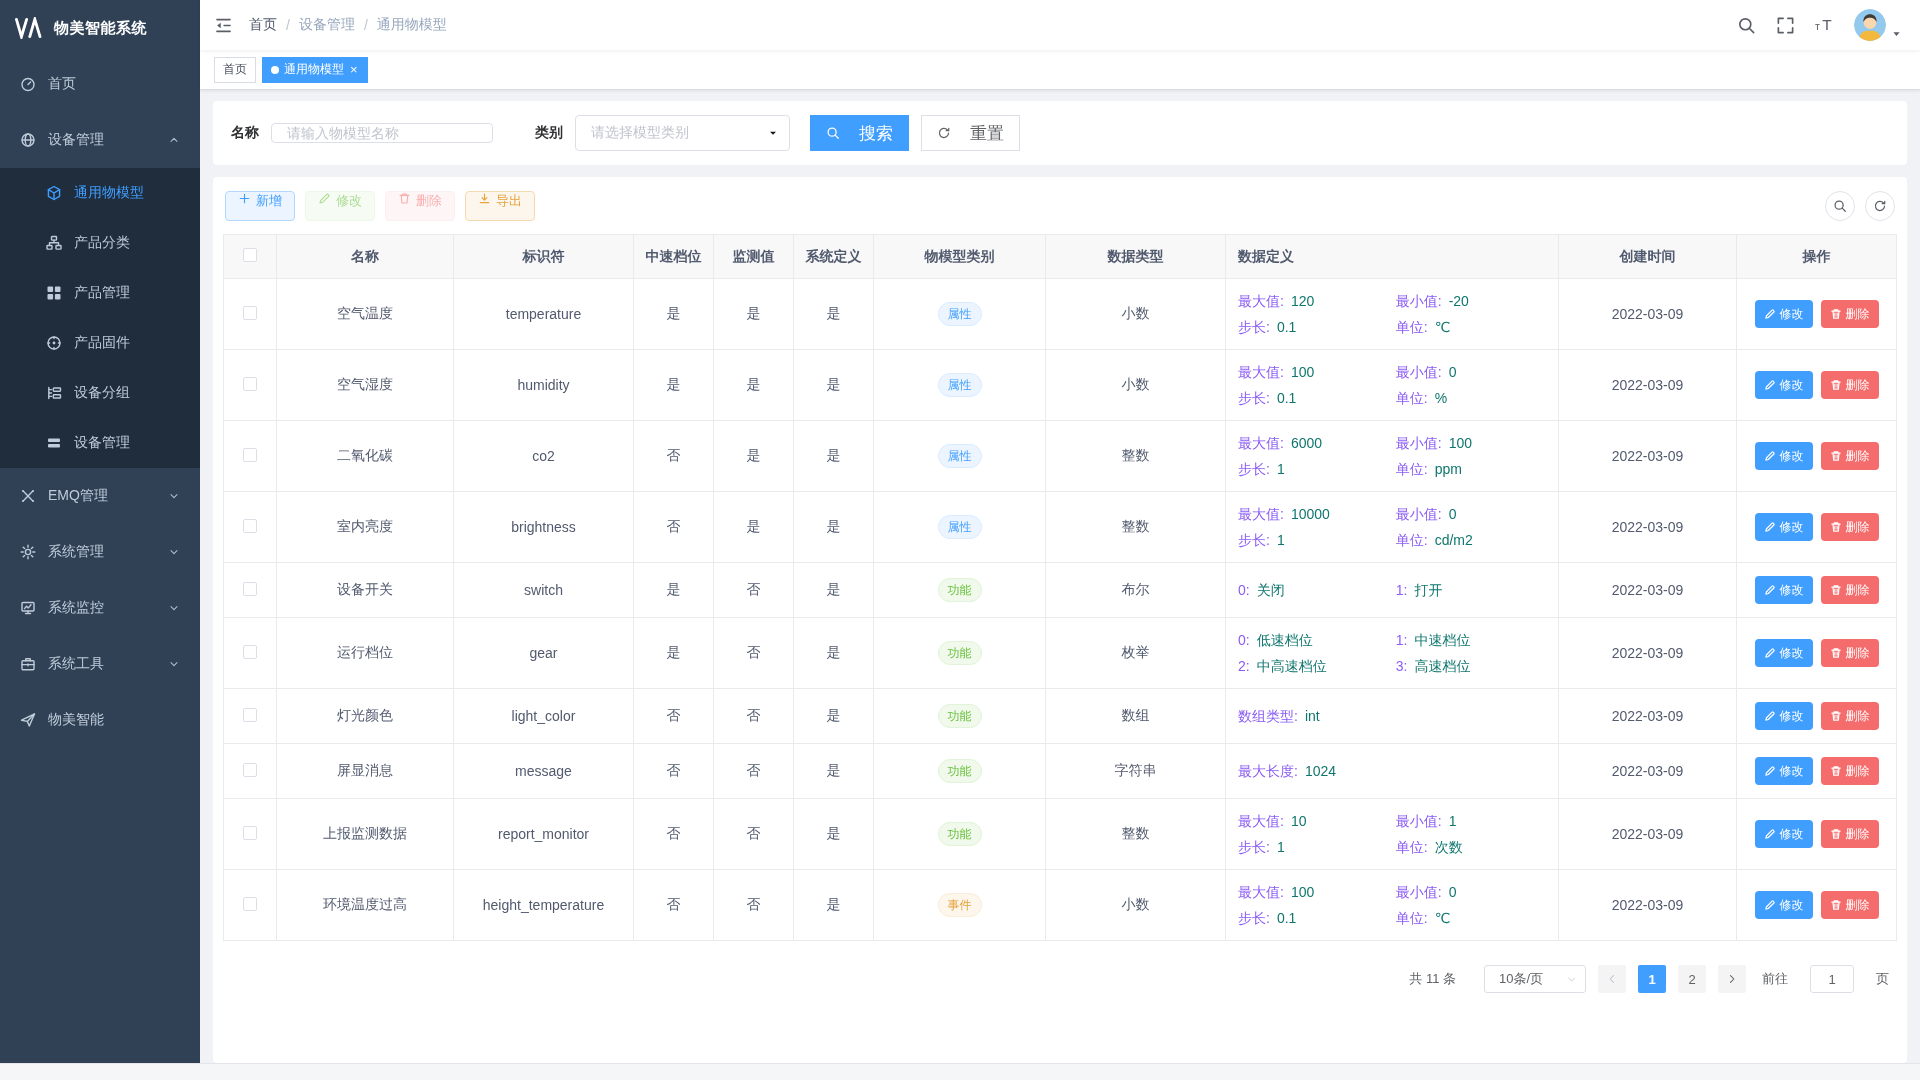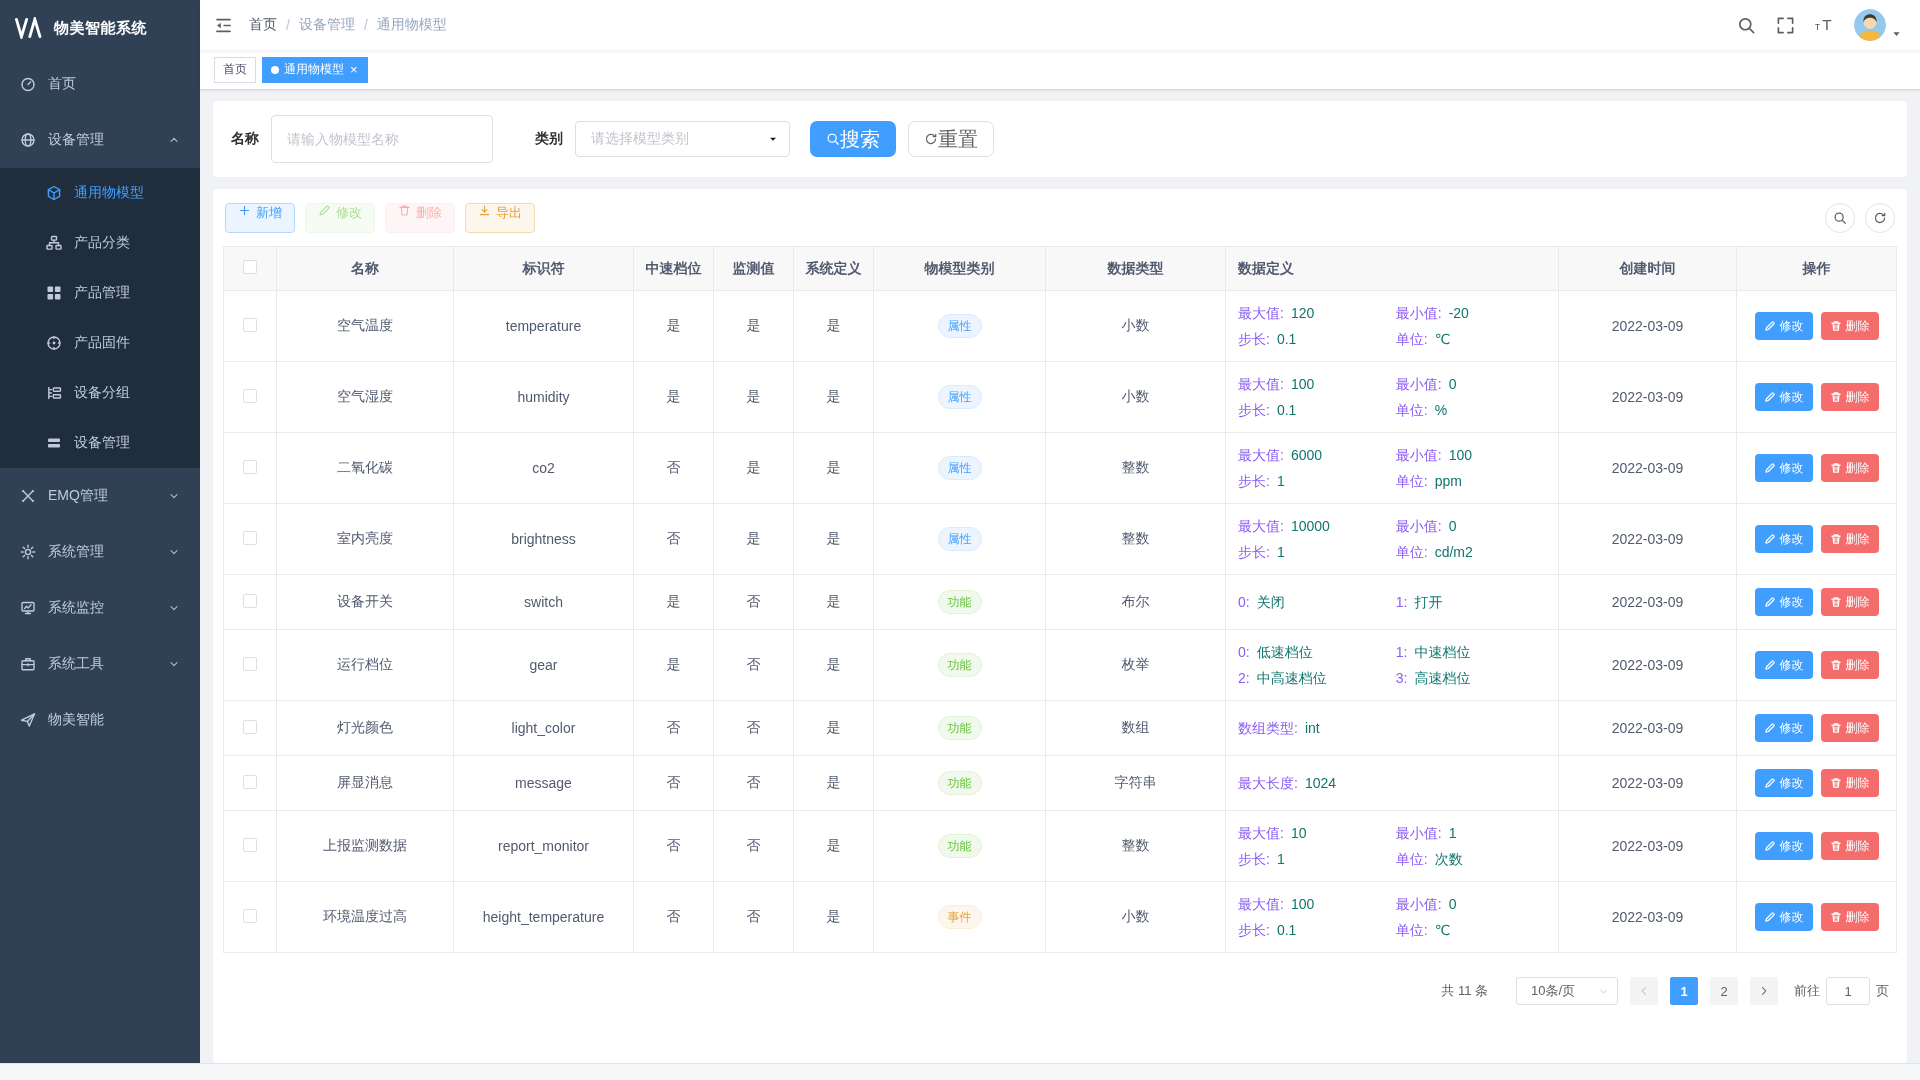--- a/index.html
+++ b/index.html
@@ -34,26 +34,26 @@
 
   .tabsbar { height:40px; background:#fff; border-bottom:1px solid #d8dce5; box-shadow:0 1px 3px 0 rgba(0,0,0,.08); display:flex; align-items:center; gap:6px; padding:0 14px; position:relative; z-index:2; }
   .tab { height:26px; border:1px solid #d8dce5; background:#fff; color:#495060; font-size:12px; padding:0 8px; display:inline-flex; align-items:center; gap:5px; cursor:pointer; }
   .tab.active { background:#409eff; border-color:#409eff; color:#fff; }
   .tab .dot { width:8px; height:8px; border-radius:50%; background:#fff; }
   .tab .close { font-size:13px; line-height:1; padding:0 1px; }
 
   .content { flex:1; min-height:0; padding:11px 13px 0; display:flex; flex-direction:column; }
   .filter-card { background:#fff; border-radius:4px; padding:14px 18px; display:flex; align-items:center; flex-shrink:0; }
   .filter-label { font-size:14px; font-weight:bold; color:#303133; margin-right:12px; }
-  .filter-input { width:222px; height:48px; border:1px solid #dcdfe6; border-radius:4px; padding:0 15px; font-size:14px; color:#3b82f6; outline:none; }
+  .filter-input { width:222px; height:20px; border:1px solid #dcdfe6; border-radius:4px; padding:0 15px; font-size:14px; color:#3b82f6; outline:none; }
   .filter-input::placeholder { color:#c0c4cc; }
   .filter-select { width:215px; height:36px; border:1px solid #dcdfe6; border-radius:4px; padding:0 10px 0 15px; font-size:14px; color:#c0c4cc; display:flex; align-items:center; justify-content:space-between; cursor:pointer; }
   .filter-select .chev { color:#c0c4cc; }
   .gap-lg { width:42px; } .gap-md { width:20px; }
-  .btn { height:36px; border-radius:7px; font-size:20px; display:inline-flex; align-items:center; gap:0; padding:0 15px; cursor:pointer; border:1px solid transparent; }
+  .btn { height:36px; border-radius:0; font-size:17px; display:inline-flex; align-items:center; gap:19px; padding:0 15px; cursor:pointer; border:1px solid transparent; }
   .btn-search { background:#409eff; color:#fff; }
   .btn-reset { background:#fff; border-color:#dcdfe6; color:#606266; margin-left:12px; }
   .btn .icon { width:14px; height:14px; }
 
   .table-card { background:#fff; border-radius:4px; margin-top:12px; padding:12px 10px 0; flex:1; display:flex; flex-direction:column; min-height:0; }
   .toolbar { display:flex; align-items:center; gap:10px; padding:2px 2px 13px; }
   .tbtn { height:30px; padding:0 12px; border-radius:4px; font-size:13px; display:inline-flex; gap:5px; border:1px solid; cursor:pointer; }
   .tbtn .icon { width:13px; height:13px; }
   .tbtn-add { color:#409eff; background:#ecf5ff; border-color:#b3d8ff; }
   .tbtn-edit { color:#67c23a; background:#f0f9eb; border-color:#e1f3d8; opacity:.55; }
@@ -83,21 +83,21 @@
   .abtn-del { background:#f56c6c; }
 
   .pagination { display:flex; align-items:center; justify-content:flex-end; gap:12px; padding:24px 8px 0; font-size:13px; color:#606266; }
   .pg-total { margin-right:16px; }
   .pg-size { width:102px; height:28px; border:1px solid #dcdfe6; border-radius:3px; display:flex; align-items:center; justify-content:space-between; padding:0 8px 0 14px; color:#606266; cursor:pointer; }
   .pg-size .chev { color:#c0c4cc; width:11px; height:11px; }
   .pg-btn { min-width:28px; height:28px; padding:0 4px; background:#f4f4f5; color:#606266; border-radius:2px; display:flex; align-items:center; justify-content:center; cursor:pointer; font-size:13px; }
   .pg-btn .icon { width:12px; height:12px; }
   .pg-btn.disabled { color:#c0c4cc; cursor:default; }
   .pg-btn.active { background:#409eff; color:#fff; font-weight:bold; cursor:default; }
-  .pg-goto { display:flex; align-items:center; gap:6px; margin-left:4px; }
+  .pg-goto { display:flex; align-items:center; gap:22px; margin-left:4px; }
   .pg-input { width:44px; height:28px; border:1px solid #dcdfe6; border-radius:3px; text-align:center; font-size:13px; color:#606266; outline:none; }
 
   .bottom-edge { height:17px; background:#f5f6f7; border-top:1px solid #e2e5e9; }
 </style>
 </head>
 <body>
 
 <div class="app">
 
   <aside class="sidebar">

